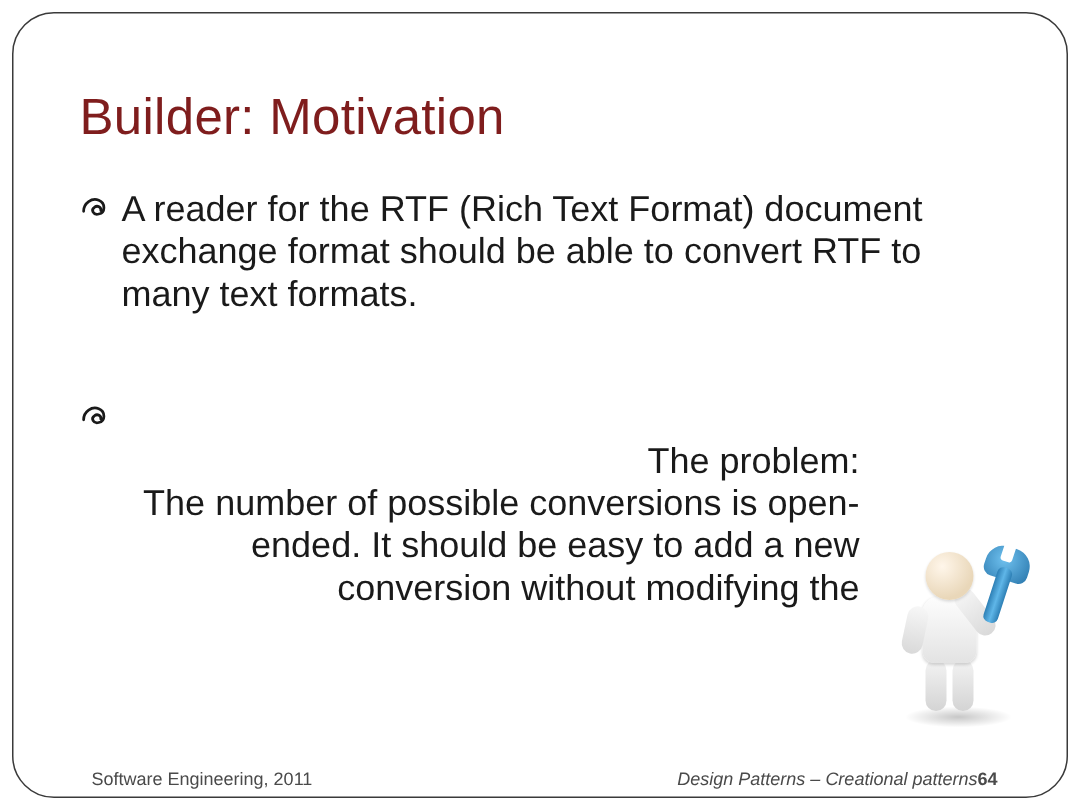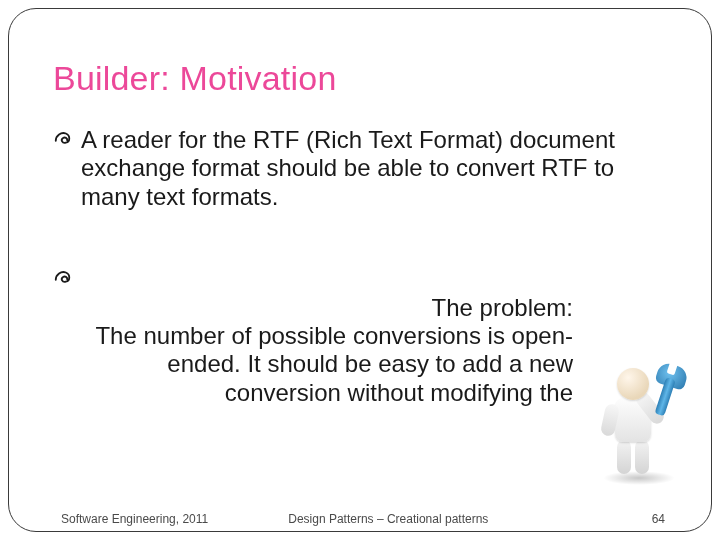--- a/index.html
+++ b/index.html
@@ -12,21 +12,21 @@
   .frame {
     position: absolute;
     top: 8px; left: 8px; right: 8px; bottom: 8px;
     border: 1px solid #3a3a3a;
     border-radius: 28px;
     padding: 50px 44px 0 44px;
   }
   .title {
     font-size: 34px;
     font-weight: 400;
-    color: #ec4899;
+    color: #7f1d1d;
     margin-bottom: 28px;
     letter-spacing: 0.2px;
   }
   .bullets { }
   .bullet {
     position: relative;
     padding-left: 28px;
     font-size: 24px;
     line-height: 1.18;
     color: #1a1a1a;
@@ -43,22 +43,22 @@
   .footer {
     position: absolute;
     left: 0; right: 0; bottom: 14px;
     padding: 0 55px 0 45px;
     display: flex;
     align-items: baseline;
     font-size: 12px;
     color: #4a4a4a;
   }
   .footer .left { flex: 0 0 auto; margin-left: 16px; }
-  .footer .center { flex: 1 1 auto; text-align: left; padding-left: 80px; }
-  .footer .right { flex: 0 0 auto; }
+  .footer .center { flex: 1 1 auto; text-align: right; padding-left: 80px; font-style: italic; }
+  .footer .right { flex: 0 0 auto; font-weight: bold; }
   
   .figure {
     position: absolute;
     right: 26px;
     bottom: 48px;
     width: 92px; height: 115px;
   }
   .fig-head {
     position: absolute;
     left: 24px; top: 0;

